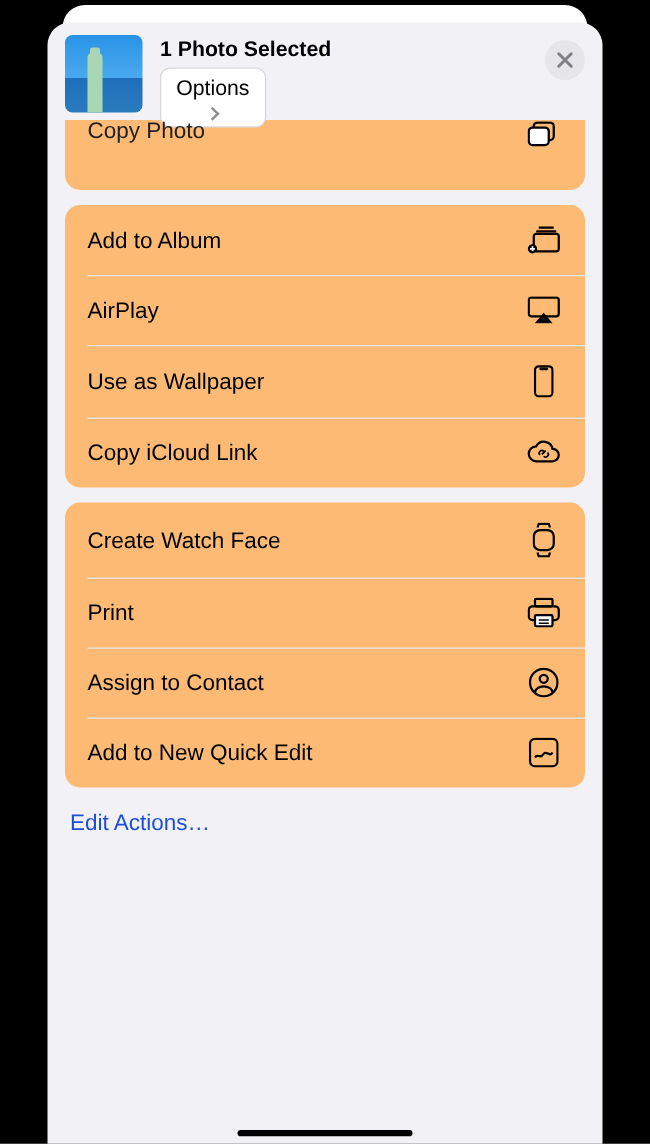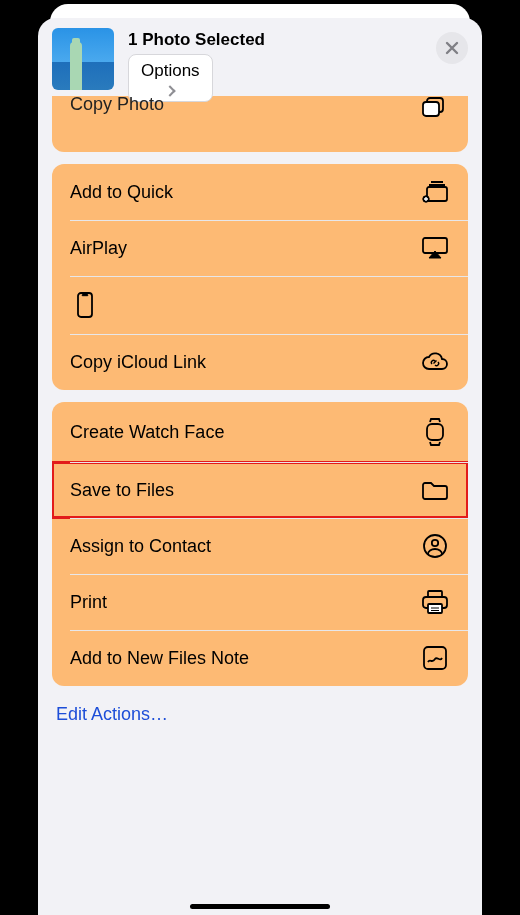--- a/index.html
+++ b/index.html
@@ -186,41 +186,42 @@
           <svg width="26" height="22" viewBox="0 0 26 22">
               <rect x="5" y="1" width="16" height="14" rx="3" stroke-width="1.8"></rect>
               <rect x="1" y="5" width="16" height="14" rx="3" stroke-width="1.8" fill="#fff"></rect>
             </svg>
         </span>
       </div>
     </div>
 
     <div class="group">
       <div class="row">
-        <span class="row-label">Add to Quick</span>
+        <span class="row-label">Add to Album</span>
         <span class="row-icon">
           <svg width="28" height="24" viewBox="0 0 28 24">
               <rect x="6" y="7" width="20" height="14" rx="2" stroke-width="1.8"></rect>
               <path d="M8 5 H24" stroke-width="1.8"></path>
               <path d="M10 2 H22" stroke-width="1.8"></path>
               <circle cx="5" cy="19" r="3.2" fill="#000"></circle>
               <path d="M5 17 V21 M3 19 H7" stroke="#fff" stroke-width="1.4"></path>
             </svg>
         </span>
       </div>
       <div class="row">
         <span class="row-label">AirPlay</span>
         <span class="row-icon">
           <svg width="26" height="22" viewBox="0 0 26 22">
               <rect x="1" y="1" width="24" height="15" rx="2" stroke-width="1.8"></rect>
               <path d="M7 21 L13 14 L19 21 Z" fill="#000"></path>
             </svg>
         </span>
       </div>
       <div class="row">
+        <span class="row-label">Use as Wallpaper</span>
         <span class="row-icon">
           <svg width="16" height="26" viewBox="0 0 16 26">
               <rect x="1" y="1" width="14" height="24" rx="3" stroke-width="1.8"></rect>
               <rect x="5" y="2.5" width="6" height="1.2" rx="0.6" fill="#000"></rect>
             </svg>
         </span>
       </div>
       <div class="row">
         <span class="row-label">Copy iCloud Link</span>
         <span class="row-icon">
@@ -232,54 +233,46 @@
       </div>
     </div>
 
     <div class="group">
       <div class="row">
         <span class="row-label">Create Watch Face</span>
         <span class="row-icon">
           <svg width="18" height="28" viewBox="0 0 18 28">
               <rect x="1" y="6" width="16" height="16" rx="5" stroke-width="1.8"></rect>
               <path d="M4 4 L5 1 H13 L14 4 M4 24 L5 27 H13 L14 24" stroke-width="1.8"></path>
-            </svg>
-        </span>
-      </div>
-      <div class="row highlighted">
-        <span class="row-label">Save to Files</span>
-        <span class="row-icon">
-          <svg width="26" height="20" viewBox="0 0 26 20">
-              <path d="M1 5 a2 2 0 0 1 2-2 h6 l3 3 h11 a2 2 0 0 1 2 2 v9 a2 2 0 0 1 -2 2 H3 a2 2 0 0 1 -2-2 Z" stroke-width="1.8"></path>
-            </svg>
-        </span>
-      </div>
-      <div class="row">
-        <span class="row-label">Assign to Contact</span>
-        <span class="row-icon">
-          <svg width="24" height="24" viewBox="0 0 24 24">
-              <circle cx="12" cy="12" r="11" stroke-width="1.8"></circle>
-              <circle cx="12" cy="9" r="3.2" stroke-width="1.8"></circle>
-              <path d="M5 20 a7 5 0 0 1 14 0" stroke-width="1.8"></path>
             </svg>
         </span>
       </div>
       <div class="row">
         <span class="row-label">Print</span>
         <span class="row-icon">
           <svg width="26" height="24" viewBox="0 0 26 24">
               <rect x="1" y="7" width="24" height="11" rx="3" stroke-width="1.8"></rect>
               <rect x="6" y="1" width="14" height="6" rx="1" stroke-width="1.8"></rect>
               <rect x="6" y="14" width="14" height="9" rx="1" stroke-width="1.8" fill="#fff"></rect>
               <path d="M9 18 H17 M9 20.5 H17" stroke-width="1.2"></path>
             </svg>
         </span>
       </div>
       <div class="row">
-        <span class="row-label">Add to New Files Note</span>
+        <span class="row-label">Assign to Contact</span>
+        <span class="row-icon">
+          <svg width="24" height="24" viewBox="0 0 24 24">
+              <circle cx="12" cy="12" r="11" stroke-width="1.8"></circle>
+              <circle cx="12" cy="9" r="3.2" stroke-width="1.8"></circle>
+              <path d="M5 20 a7 5 0 0 1 14 0" stroke-width="1.8"></path>
+            </svg>
+        </span>
+      </div>
+      <div class="row">
+        <span class="row-label">Add to New Quick Edit</span>
         <span class="row-icon">
           <svg width="24" height="24" viewBox="0 0 24 24">
               <rect x="1" y="1" width="22" height="22" rx="4" stroke-width="1.8"></rect>
               <path d="M5 16 C7 12 9 18 12 13 C14 10 17 16 19 12" stroke-width="1.8"></path>
             </svg>
         </span>
       </div>
     </div>
 
     <div class="edit-link">

